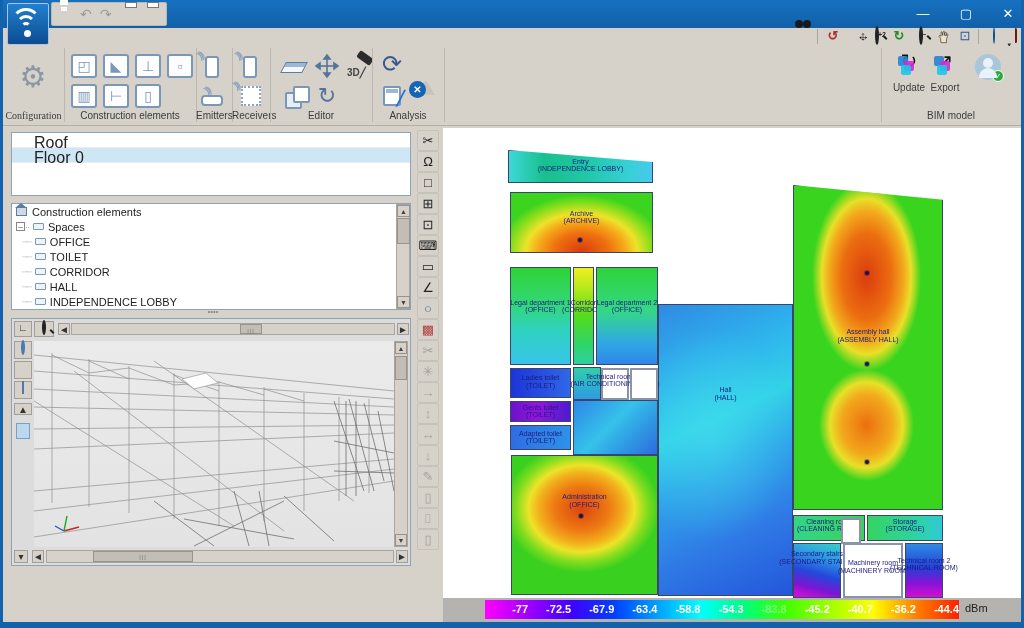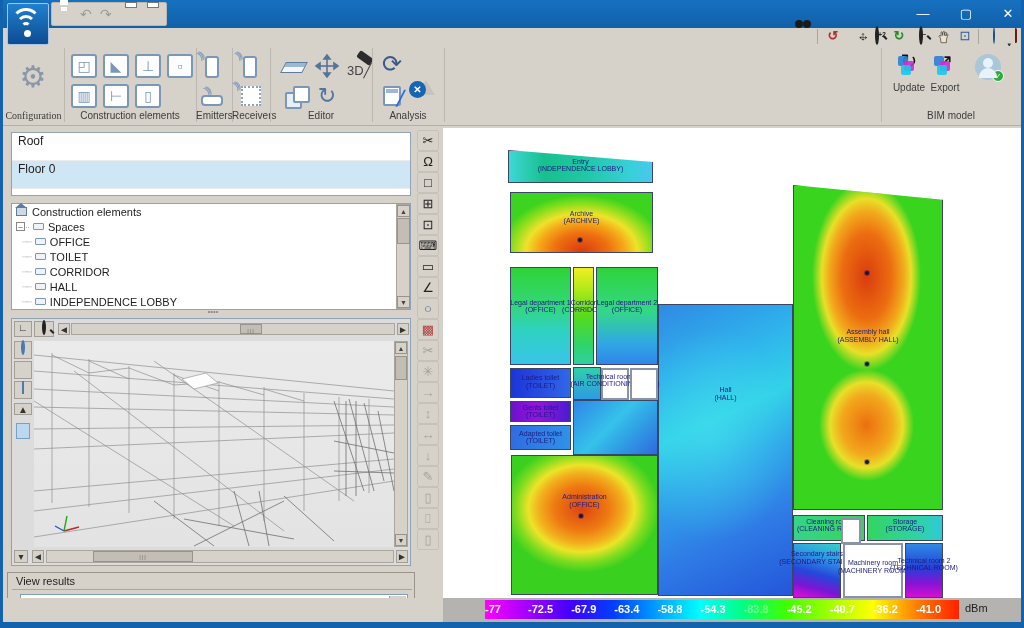--- a/index.html
+++ b/index.html
@@ -50,41 +50,41 @@
   .routeric{width:22px;height:11px;border:2px solid #7a97b8;border-radius:4px;background:#fff;position:relative;margin-top:9px;}
   .arcs{position:absolute;left:-9px;top:-8px;font-size:10px;color:#7a97b8;transform:rotate(-35deg);letter-spacing:-2px;}
   .panelic{width:20px;height:20px;border:2px dotted #8aa3c0;background:#fff;position:relative;margin-top:2px;}
   .eraser{width:22px;height:11px;background:linear-gradient(#9db8d4 45%,#f4f7fa 45%);transform:skewX(-28deg);border:1px solid #5d7da0;margin-top:6px;}
   .copyic{position:relative;width:24px;height:22px;}
   .copyic::before,.copyic::after{content:"";position:absolute;width:13px;height:13px;background:#e8eef5;border:2px solid #7a97b8;border-radius:2px;}
   .copyic::before{left:0;top:6px;} .copyic::after{left:8px;top:0;background:#fff;}
   .glyphic{font-size:22px;color:#55749a;line-height:24px;text-align:center;}
   .flash3d{position:relative;width:26px;height:24px;}
   .flash3d .body{position:absolute;right:0;top:0;width:16px;height:8px;background:#2c2c2c;transform:rotate(35deg);border-radius:2px;}
-  .flash3d .txt{position:absolute;left:0;bottom:0;font-size:13px;font-weight:normal;color:#444;margin-top:20px;}
+  .flash3d .txt{position:absolute;left:0;bottom:0;font-size:10px;font-weight:bold;color:#444;margin-top:20px;}
   .cancelic{position:relative;width:26px;height:24px;}
   .cancelic .tri{position:absolute;right:0;top:2px;width:0;height:0;border-left:9px solid transparent;border-right:9px solid transparent;border-bottom:15px solid #c8c4bc;}
   .cancelic .ball{position:absolute;left:0;top:3px;width:17px;height:17px;border-radius:50%;background:#1565b4;color:#fff;font-size:10px;font-weight:bold;text-align:center;line-height:17px;}
   .calcic{position:relative;width:18px;height:20px;background:#fff;border:2px solid #7a97b8;border-radius:2px;}
   .calcic::before{content:"";position:absolute;left:1px;top:1px;right:1px;height:4px;background:#9db8d4;}
   .calcic::after{content:"╱";position:absolute;right:-6px;top:2px;color:#2a6ad4;font-size:14px;font-weight:bold;}
   .bimic{position:relative;width:28px;height:26px;}
   .bimic i{position:absolute;width:10px;height:10px;border-radius:2px;opacity:.9;}
   .bimic .b1{left:3px;top:4px;background:#2a7fd4;}
   .bimic .b2{left:9px;top:9px;background:#d42ad4;}
   .bimic .b3{left:6px;top:13px;background:#18c8e8;}
   .bimic .ar{position:absolute;left:0;top:-3px;width:28px;text-align:center;font-size:20px;color:#111;}
   .bimlabel{position:absolute;top:72px;font-size:10px;color:#3c3c3c;text-align:center;width:40px;}
   .avatar{position:relative;width:26px;height:26px;border-radius:50%;background:#a9c7d8;}
   .avatar::before{content:"";position:absolute;left:8px;top:4px;width:10px;height:10px;border-radius:50%;background:#e8f2f8;}
   .avatar::after{content:"";position:absolute;left:4px;top:14px;width:18px;height:10px;border-radius:9px 9px 0 0;background:#e8f2f8;}
   .avatar .chk{position:absolute;right:-3px;bottom:-2px;width:12px;height:12px;border-radius:50%;background:#2eaa3c;color:#fff;font-size:8px;line-height:12px;text-align:center;border:1px solid #fff;}
   
   .box{background:#fff;border:1px solid #8fa3b5;}
-  .listrow{height:28px;font-size:12px;color:#222;padding:1px 4px 0 6px;border-bottom:1px solid #ececec;white-space:nowrap;}
+  .listrow{height:15px;font-size:16px;color:#222;padding:1px 4px 0 22px;border-bottom:1px solid #ececec;white-space:nowrap;}
   .listrow.sel{background:#cfe6f4;}
   .tree-row{height:15px;font-size:11px;color:#222;white-space:nowrap;display:flex;align-items:center;}
   .houseic{display:inline-block;width:11px;height:9px;background:#cfd9e4;border:1px solid #5d7da0;position:relative;margin:0 5px 0 4px;}
   .houseic::before{content:"";position:absolute;left:-2px;top:-5px;border-left:6px solid transparent;border-right:6px solid transparent;border-bottom:5px solid #5d7da0;}
   .spaceic{display:inline-block;width:11px;height:7px;border:1px solid #7a97b8;background:#eef3f8;border-radius:1px;margin:0 4px;}
   .expbox{display:inline-block;width:9px;height:9px;border:1px solid #888;background:#fff;font-size:8px;line-height:7px;text-align:center;color:#333;margin-left:4px;}
   .dots{color:#aaa;font-size:9px;letter-spacing:-1px;}
   .sbar{background:#d6d2ca;border:1px solid #aaa69e;}
   .sbtn{background:#d6d2ca;border:1px solid #98948c;font-size:7px;color:#444;text-align:center;line-height:11px;}
   .sthumb{background:#c2beb6;border:1px solid #98948c;}
@@ -100,21 +100,21 @@
   .t-dark{color:#222;} .t-dim{color:#a2a29e;} .t-red{color:#b04040;} .t-blue{color:#3a5a8a;}
   
   .canvas{left:440px;top:128px;width:581px;height:470px;background:#fff;overflow:hidden;}
   .room{position:absolute;border:1px solid #3a4668;}
   .rlabel{position:absolute;left:50%;transform:translateX(-50%);text-align:center;color:#1c1c80;pointer-events:none;}
   .rname,.rtype{display:block;font-size:7px;line-height:7.5px;white-space:nowrap;}
   .emitter{position:absolute;width:4px;height:4px;border-radius:50%;background:#141450;box-shadow:0 0 0 1px rgba(20,20,80,.35);}
   
   .statusbar{left:440px;top:598px;width:581px;height:24px;background:#b5b3b0;}
   .scalebar{position:absolute;left:42px;top:2px;width:474px;height:19px;display:flex;}
-  .scalecell{flex:1;color:#fff;font-size:11px;font-weight:bold;text-align:left;line-height:19px;}
+  .scalecell{flex:1;color:#fff;font-size:11px;font-weight:bold;text-align:right;line-height:19px;}
   .scalecell.hid{color:rgba(220,255,220,.45);}
   .unit{position:absolute;left:522px;top:4px;font-size:11px;color:#222;}
   .leftgray{left:0;top:598px;width:440px;height:24px;background:#d6d2ca;}
   .groupbox{border:1px solid #98948c;}
   .combo{background:#fff;border:1px solid #7f9db9;font-size:11px;color:#111;}
   .combo .btn{position:absolute;right:1px;top:1px;bottom:1px;width:17px;background:#d6d2ca;border-left:1px solid #a29e96;text-align:center;font-size:8px;line-height:17px;color:#111;}
 </style>
 </head>
 <body>
 
@@ -399,28 +399,20 @@
         <polygon points="148,38 172,32 184,42 160,48" fill="#fdfdfd" stroke="#9a9a9a" stroke-width="0.7"></polygon>
         <g stroke-width="1.4">
           <line x1="30" y1="190" x2="45" y2="186" stroke="#cc2222"></line>
           <line x1="30" y1="190" x2="33" y2="175" stroke="#22aa22"></line>
           <line x1="30" y1="190" x2="21" y2="185" stroke="#2255cc"></line>
         </g>
       </svg>
     </div>
   </div>
 
-  <div class="abs groupbox" style="left:4px;top:572px;width:408px;height:46px;background:#d6d2ca;">
-    <div class="abs" style="left:8px;top:2px;font-size:11px;color:#222;">View results</div>
-    <div class="abs" style="left:4px;top:16px;width:400px;height:1px;background:#aaa69e;"></div>
-    <div class="abs combo" style="left:12px;top:21px;width:388px;height:19px;">
-      <span class="abs" style="left:6px;top:3px;">Contour Maps</span>
-      <span class="btn">▼</span>
-    </div>
-  </div>
 
   <div class="abs" style="left:414px;top:130px;width:24px;height:440px;" id="vtools">
       <div class="vtool t-dark">✂</div>
       <div class="vtool t-dark">Ω</div>
       <div class="vtool t-dark">□</div>
       <div class="vtool t-dark">⊞</div>
       <div class="vtool t-dark">⊡</div>
       <div class="vtool t-dark">⌨</div>
       <div class="vtool t-dark">▭</div>
       <div class="vtool t-dark">∠</div>
@@ -558,18 +550,18 @@
         <span class="scalecell">-77</span>
         <span class="scalecell">-72.5</span>
         <span class="scalecell">-67.9</span>
         <span class="scalecell">-63.4</span>
         <span class="scalecell">-58.8</span>
         <span class="scalecell">-54.3</span>
         <span class="scalecell hid">-83.8</span>
         <span class="scalecell">-45.2</span>
         <span class="scalecell">-40.7</span>
         <span class="scalecell">-36.2</span>
-        <span class="scalecell">-41.0</span>
+        <span class="scalecell">-44.4</span>
       </div>
     <span class="unit">dBm</span>
   </div>
 
 </div>
 
 </body></html>

